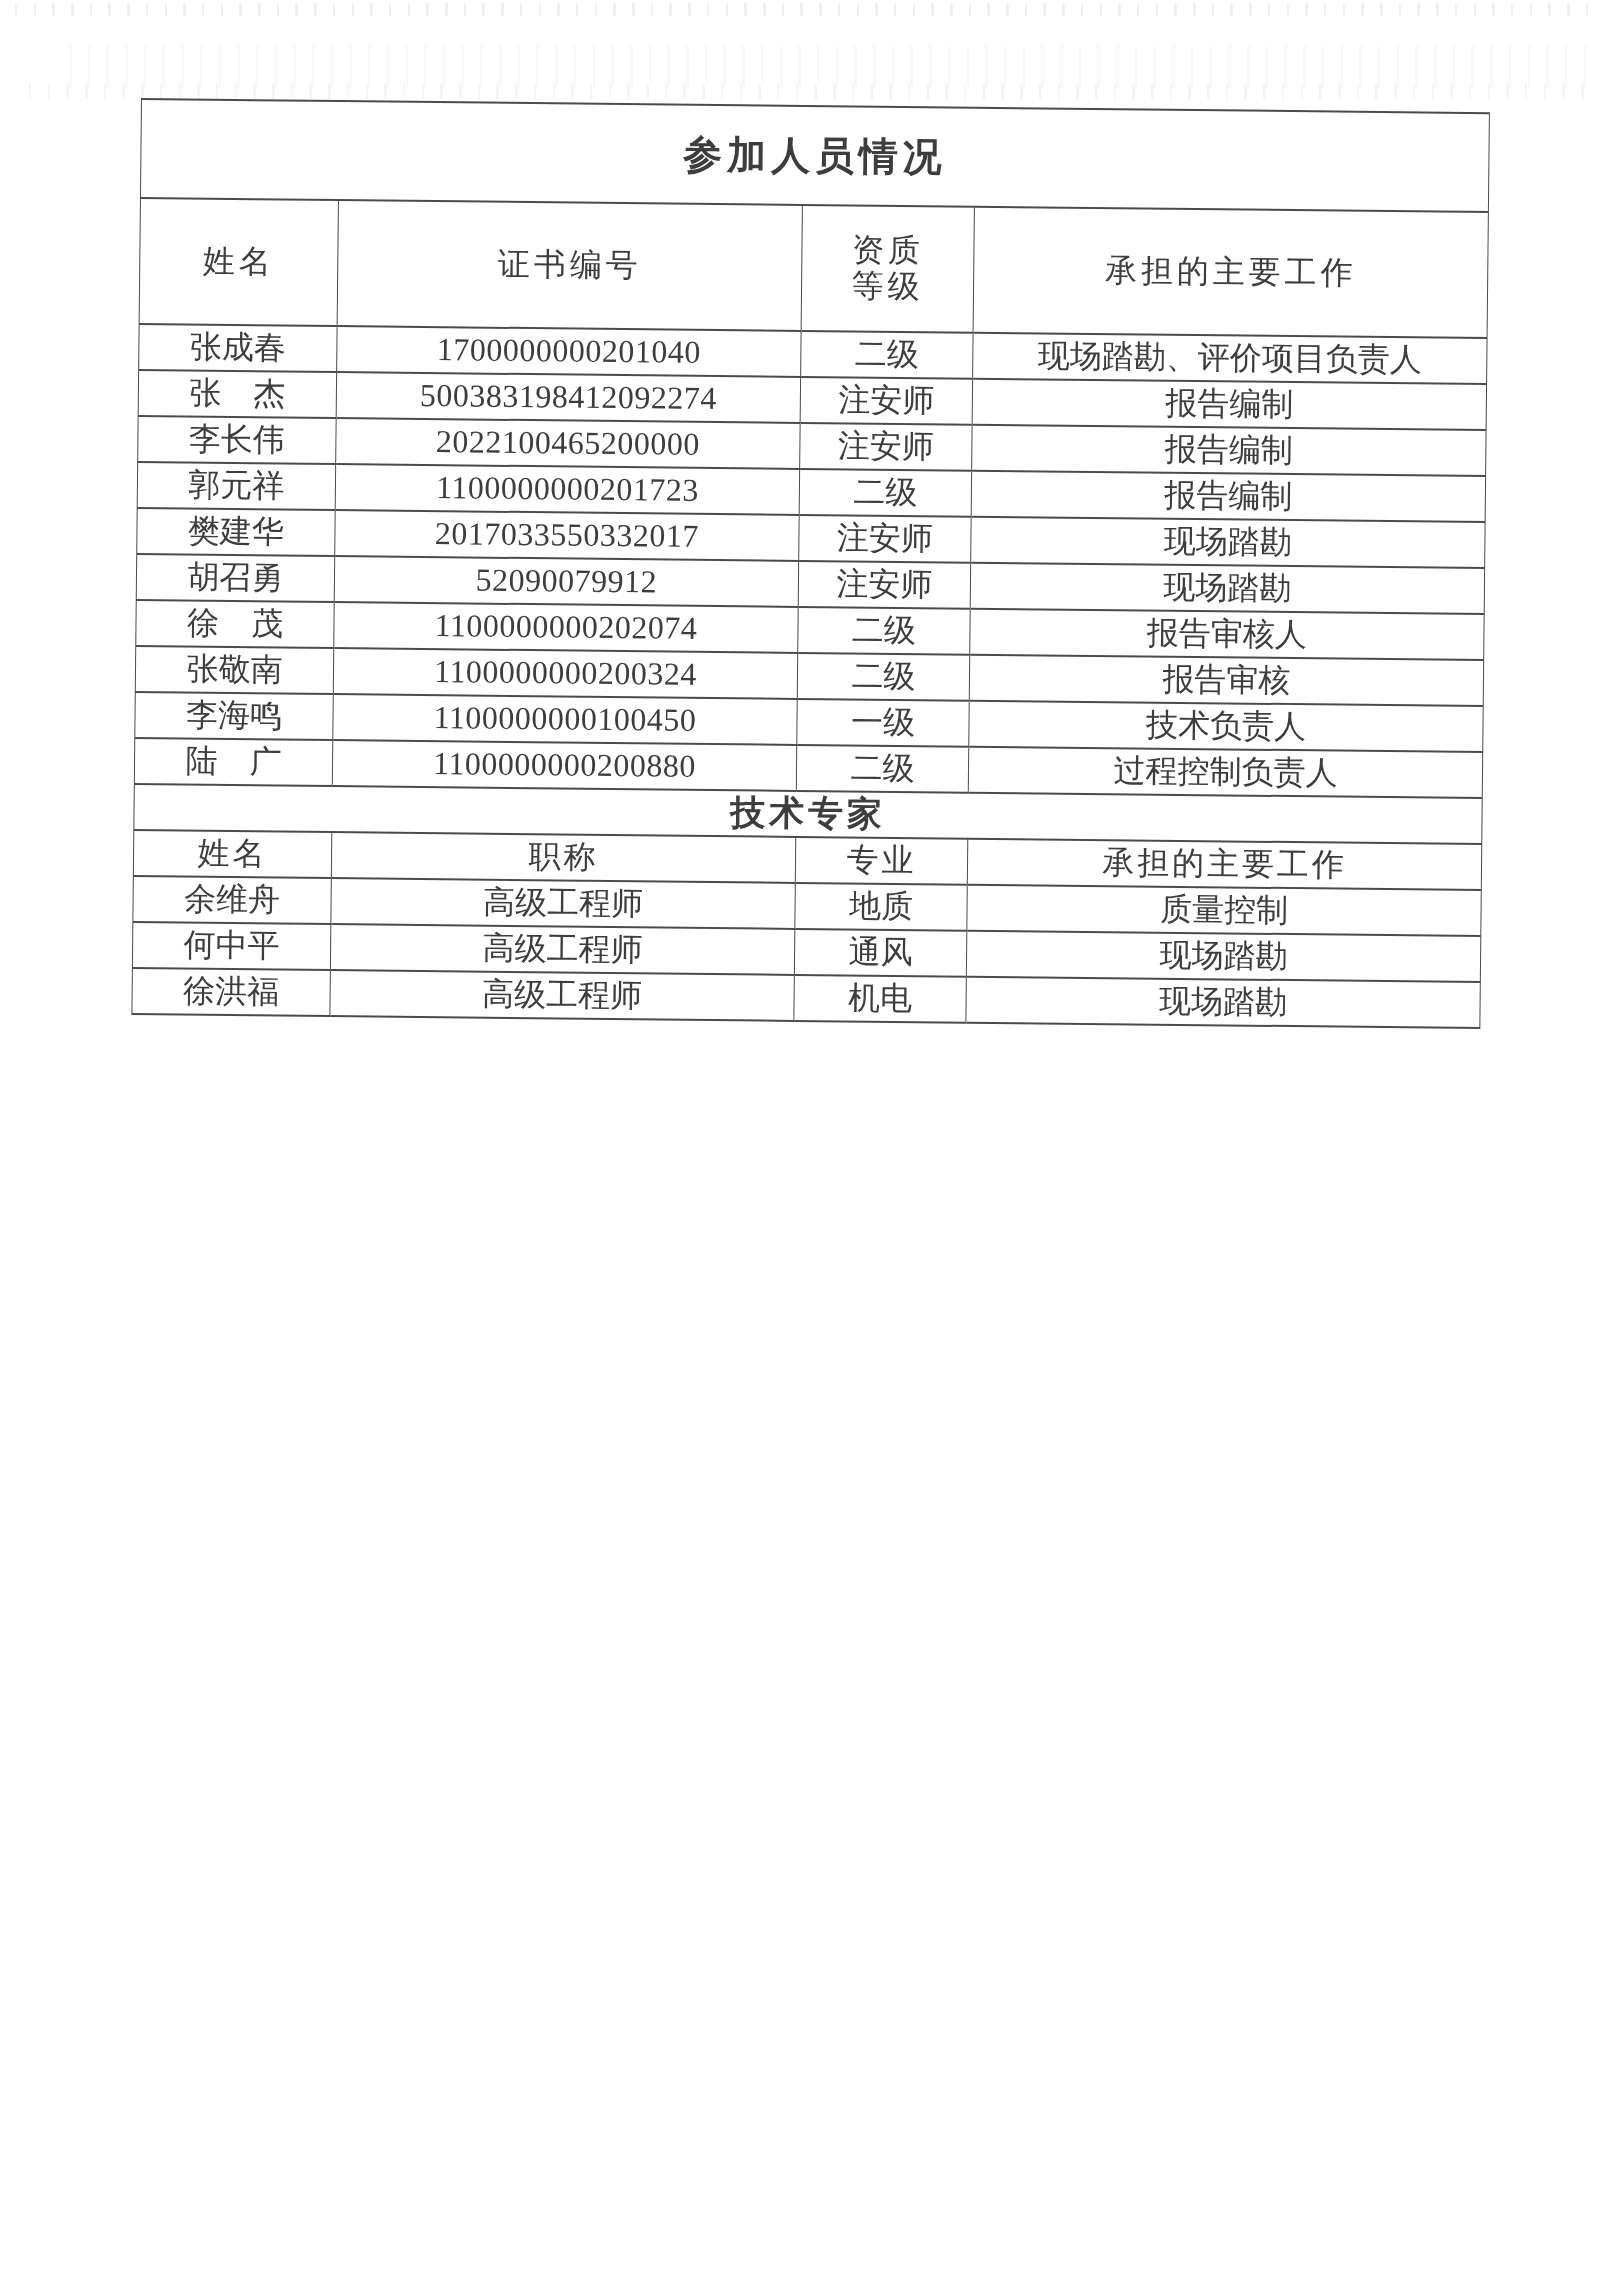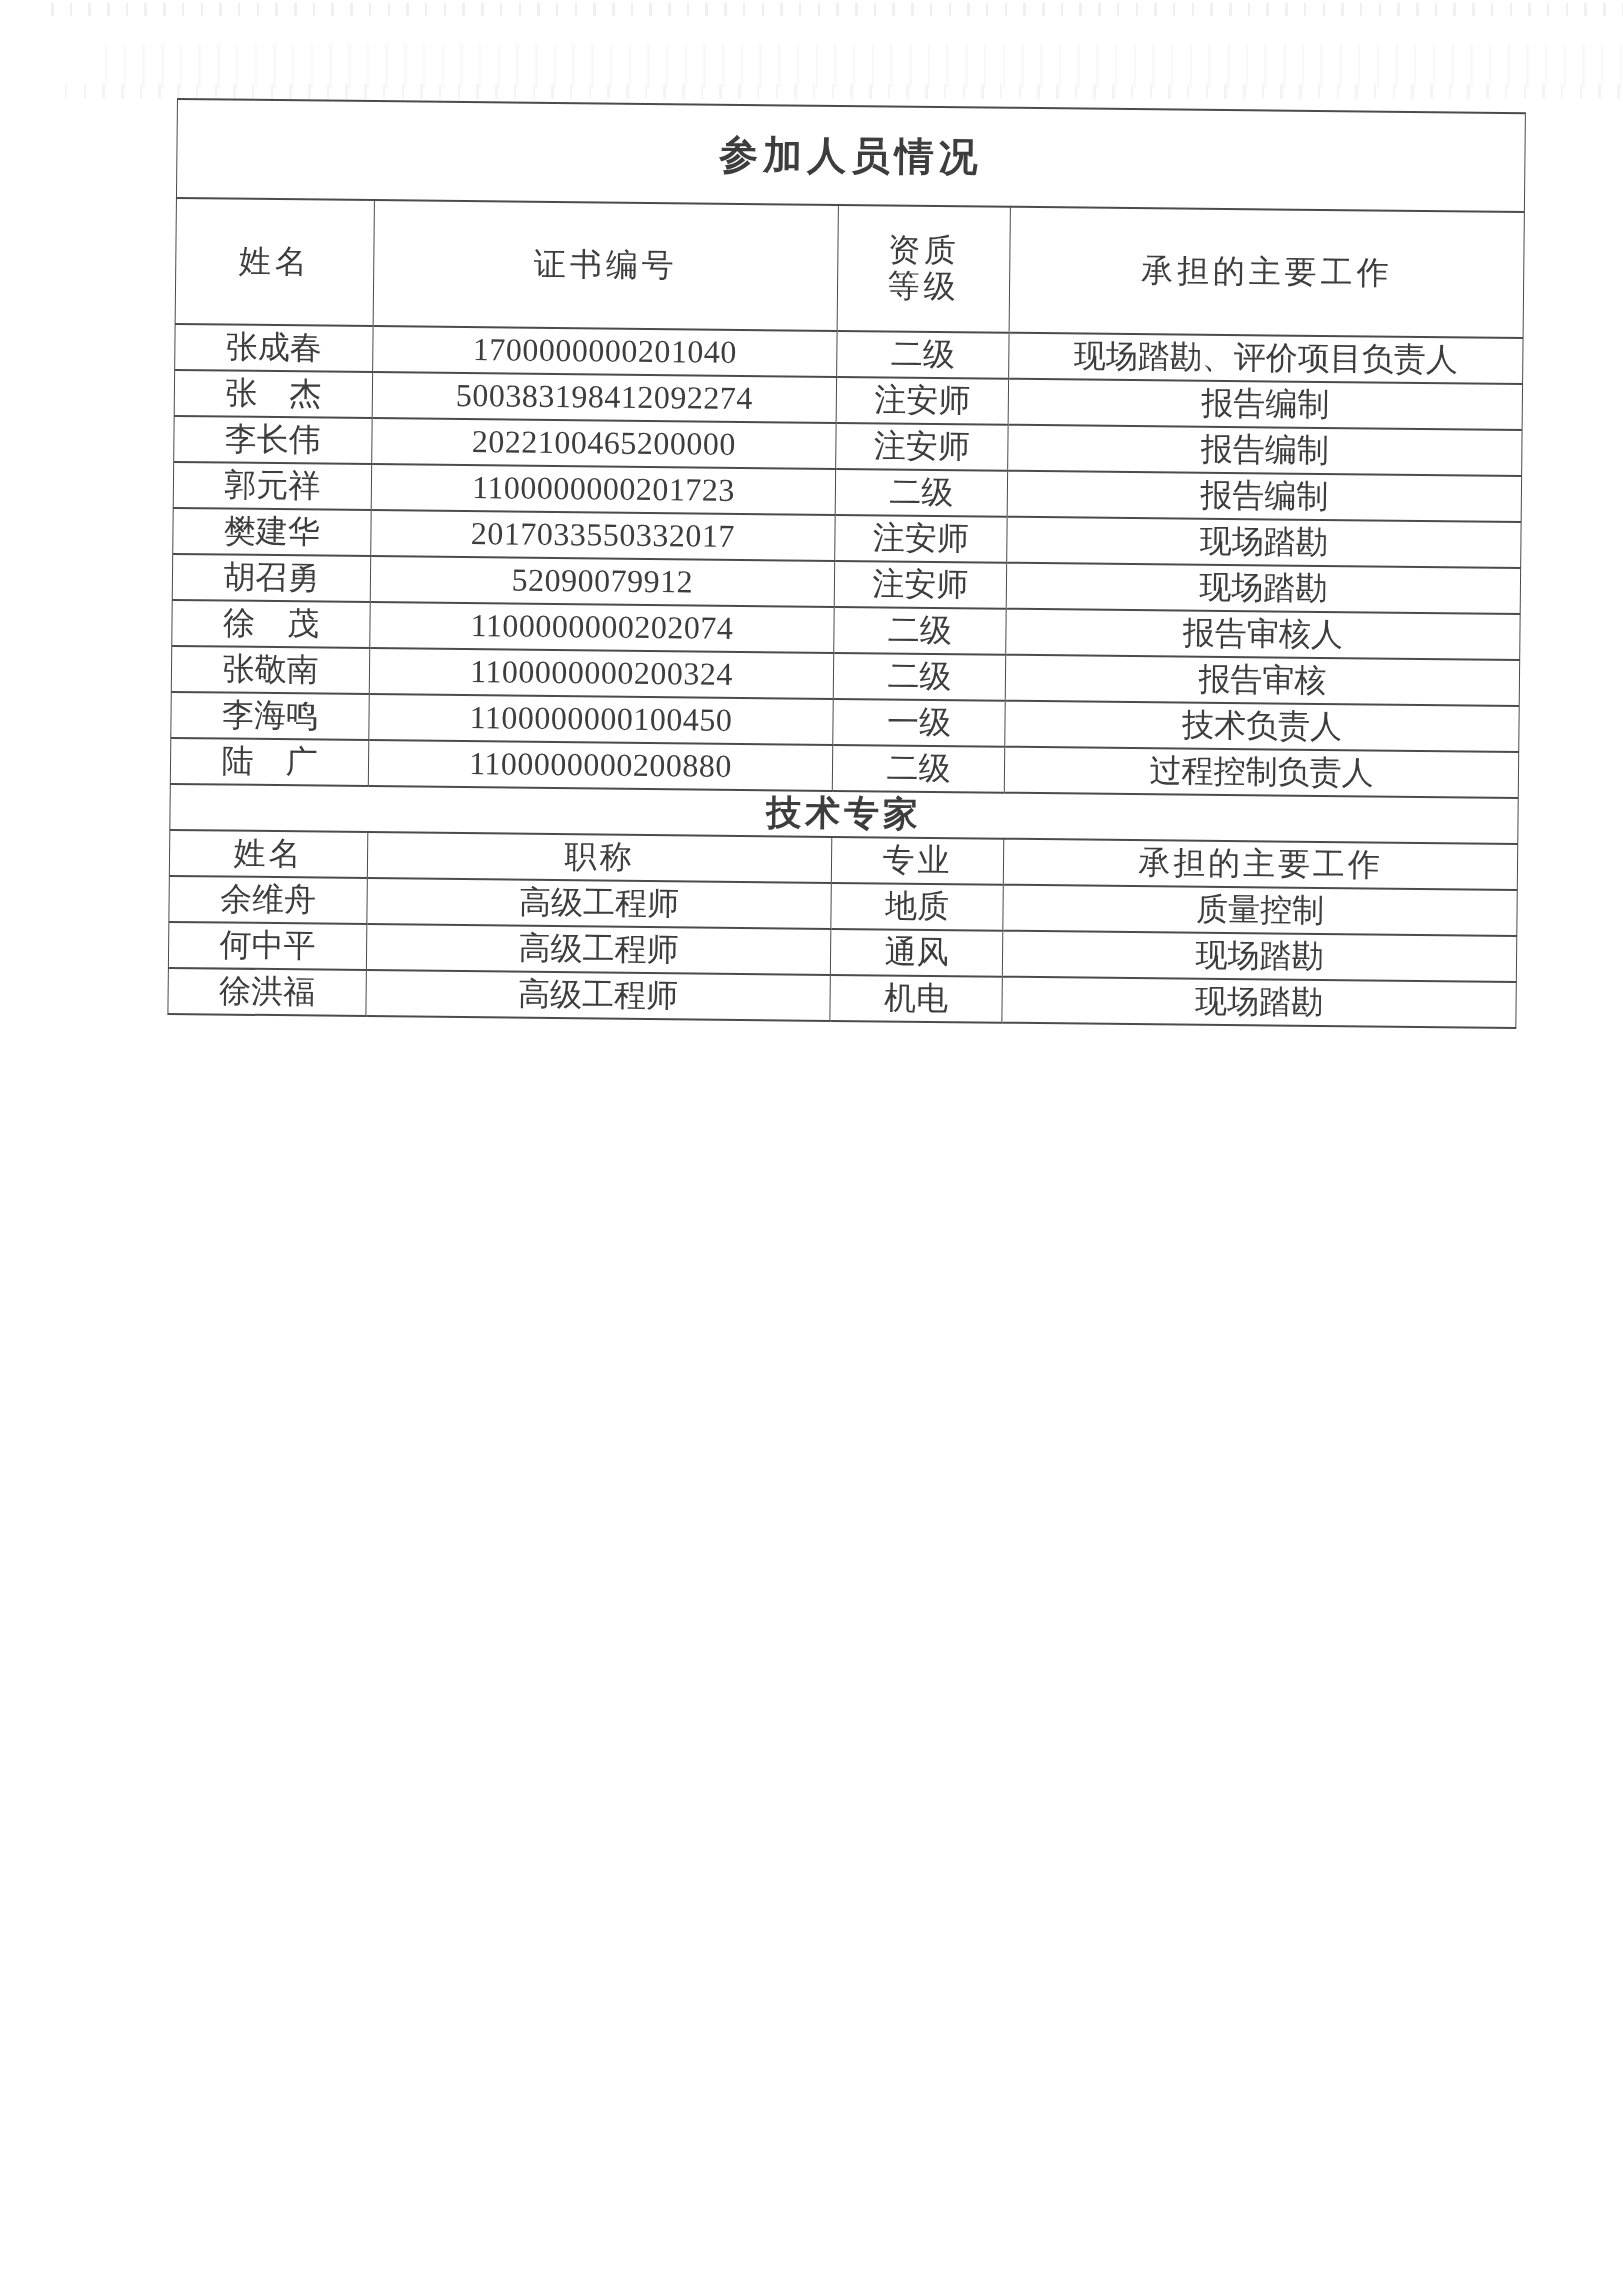--- a/index.html
+++ b/index.html
@@ -11,21 +11,20 @@
     height: 2295px;
     background: #ffffff;
     position: relative;
     font-family: "Liberation Serif", "DejaVu Serif", serif;
     overflow: hidden;
   }
   .page {
     position: absolute;
     inset: 0;
     background: #ffffff;
-    margin-left: 36px;
   }
   
   .artifact-band {
     position: absolute;
     background: repeating-linear-gradient(
       90deg,
       rgba(145,145,145,0.30) 0px, rgba(145,145,145,0.30) 2.5px,
       rgba(0,0,0,0) 2.5px, rgba(0,0,0,0) 18.7px
     );
     pointer-events: none;

